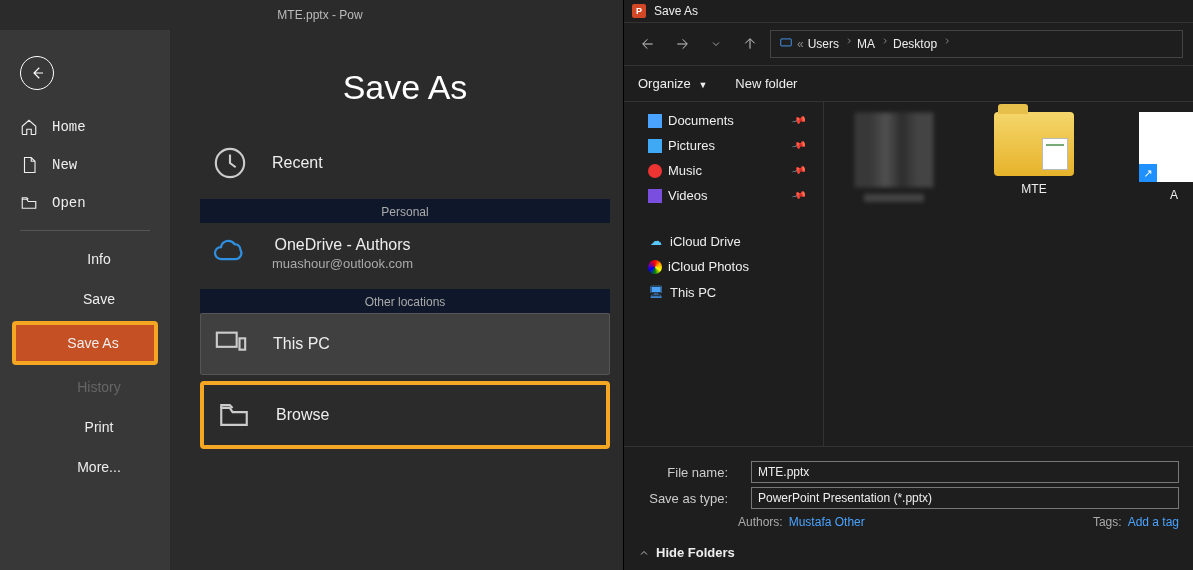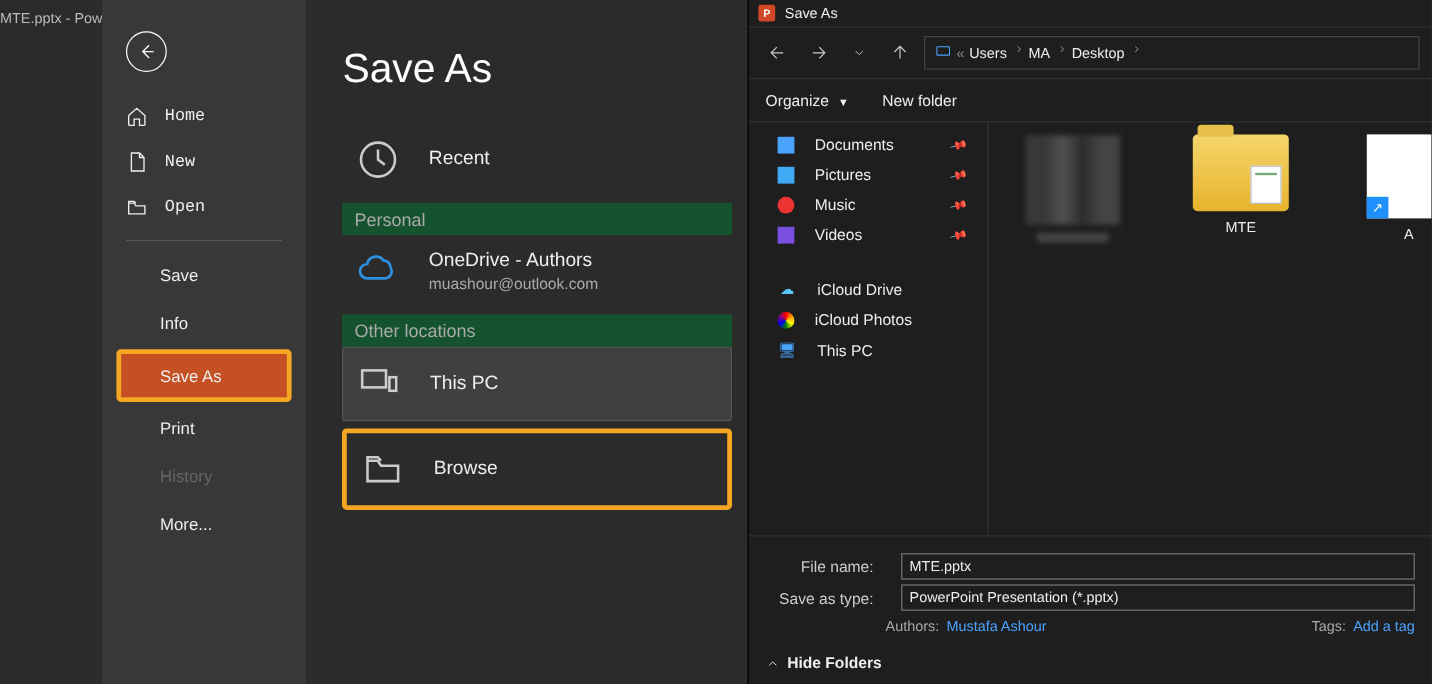--- a/index.html
+++ b/index.html
@@ -14,21 +14,22 @@
   }
 
   
   .ppt-window {
     position: absolute;
     left: 0; top: 0;
     width: 640px;
     height: 570px;
     background: #2b2b2b;
     display: flex;
-    flex-direction: row;
+    flex-direction: column;
+    text-align: center;
   }
   .ppt-titlebar {
     height: 30px;
     background: #2b2b2b;
     display: flex;
     justify-content: center;
     align-items: center;
     font-size: 12px;
     color: #bbb;
   }
@@ -100,24 +101,24 @@
     gap: 22px;
     padding: 10px 10px;
     font-size: 16px;
     cursor: pointer;
     border-radius: 2px;
   }
   .loc-row .loc-icon { width:40px; height:40px; display:flex; align-items:center; justify-content:center; color:#ccc; }
   .loc-row.selected { background: #404040; border:1px solid #555; }
   .loc-sub { font-size: 13px; color: #aaa; margin-top:2px; }
   .section-label {
-    font-size: 15px;
+    font-size: 12px;
     color: #aaa;
     padding: 6px 10px 4px 10px;
-    background: #14532d;
+    background: #0f172a;
     margin-top: 6px;
   }
   .highlight-browse {
     border: 4px solid #f5a623;
     border-radius: 4px;
     margin-top: 6px;
   }
 
   
   .saveas-window {
@@ -186,22 +187,22 @@
     overflow:hidden;
   }
   .sa-tree {
     width: 200px;
     padding: 6px 0;
     overflow-y:auto;
     border-right:1px solid #333;
   }
   .tree-item {
     display:flex;
-    align-items:flex-end;
-    gap:17px;
+    align-items:center;
+    gap:6px;
     padding: 5px 8px 5px 24px;
     font-size:13px;
     cursor:pointer;
   }
   .tree-item .ticon { width:16px; height:16px; display:flex;align-items:center;justify-content:center; font-size:12px;}
   .pin { color:#999; margin-left:auto; margin-right:10px; transform:rotate(30deg); font-size:10px;}
   .sa-files {
     flex:1;
     position:relative;
     padding: 12px;
@@ -309,25 +310,25 @@
         <span class="nav-icon">
           <svg width="18" height="18" viewBox="0 0 24 24">
               <path d="M3 7h6l2 3h10v9H3z M3 7V5h6l2 2"></path>
             </svg>
         </span>
         <span>Open</span>
       </div>
 
       <hr class="nav-divider">
 
+      <div class="nav-sub">Info</div>
       <div class="nav-sub">Save</div>
-      <div class="nav-sub">Info</div>
       <div class="nav-sub active">Save As</div>
+      <div class="nav-sub disabled">History</div>
       <div class="nav-sub">Print</div>
-      <div class="nav-sub disabled">History</div>
       <div class="nav-sub">More...</div>
     </div>
 
     <div class="ppt-content">
       <h1 class="page-title">Save As</h1>
 
       <div class="loc-row">
         <span class="loc-icon">
           <svg width="34" height="34" viewBox="0 0 24 24">
               <circle cx="12" cy="12" r="10"></circle>
@@ -504,21 +505,21 @@
     <div class="frow">
       <span class="flabel">File name:</span>
       <input type="text" value="MTE.pptx" style="">
     </div>
     <div class="frow">
       <span class="flabel">Save as type:</span>
       <input type="text" value="PowerPoint Presentation (*.pptx)" style="">
     </div>
     <div class="metarow">
       <span class="metalabel">Authors:</span>
-      <span class="metaval">Mustafa Ashour</span>
+      <span class="metaval">Mustafa Other</span>
       <span style="flex:1"></span>
       <span class="metalabel">Tags:</span>
       <span class="metaval">Add a tag</span>
     </div>
   </div>
 
   <div class="sa-bottom">
     <span style="display:flex;align-items:center;gap:6px;">
       <svg width="12" height="12" viewBox="0 0 24 24">
           <path d="M6 15l6-6 6 6"></path>

